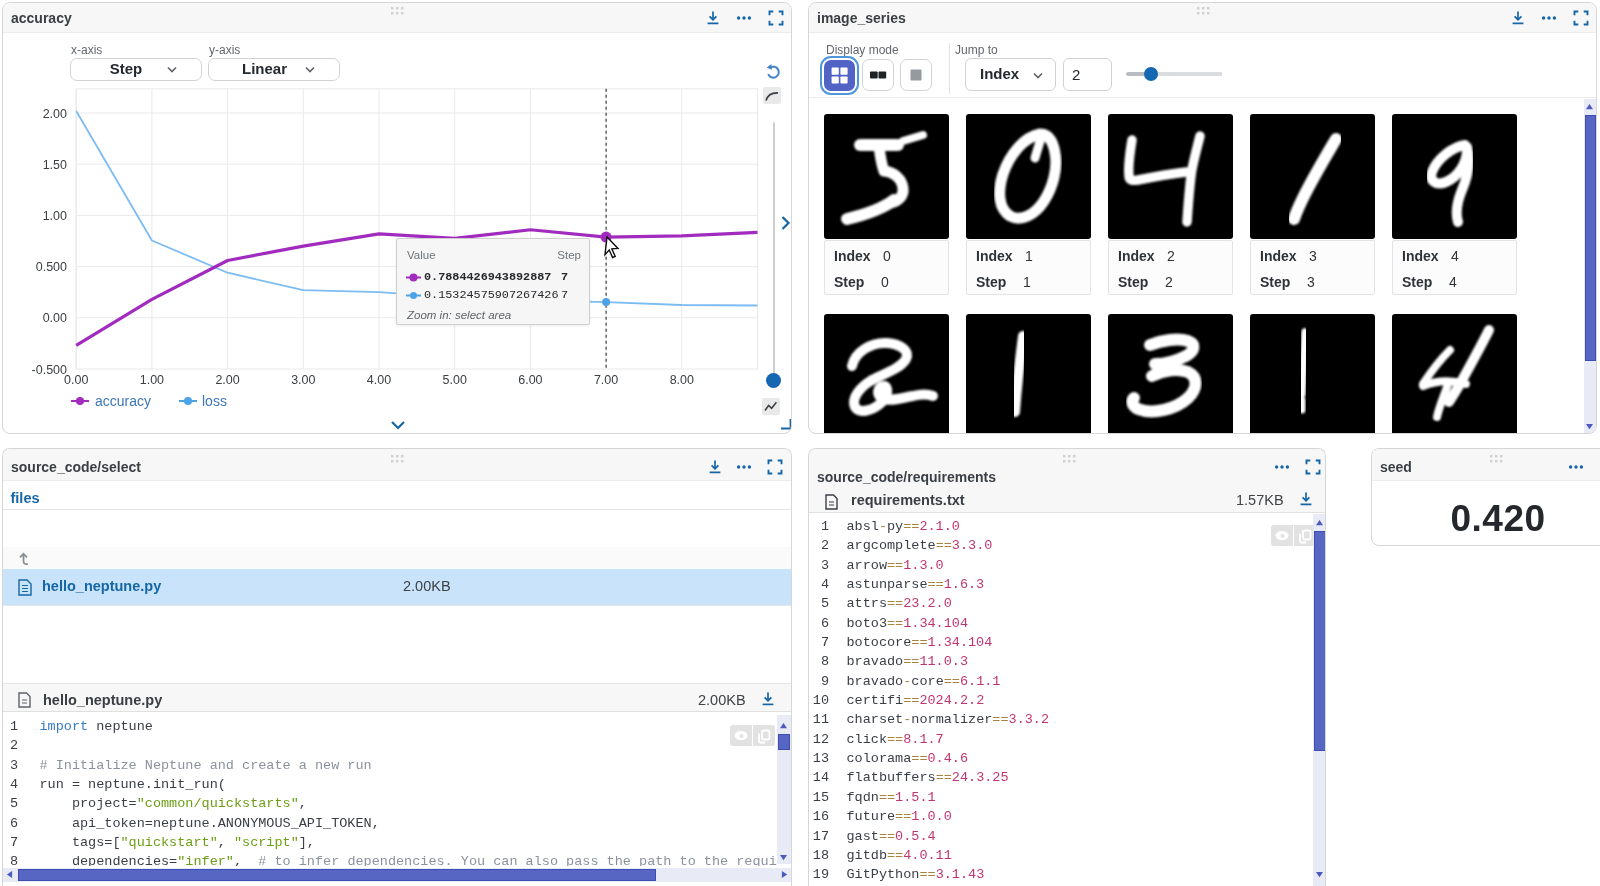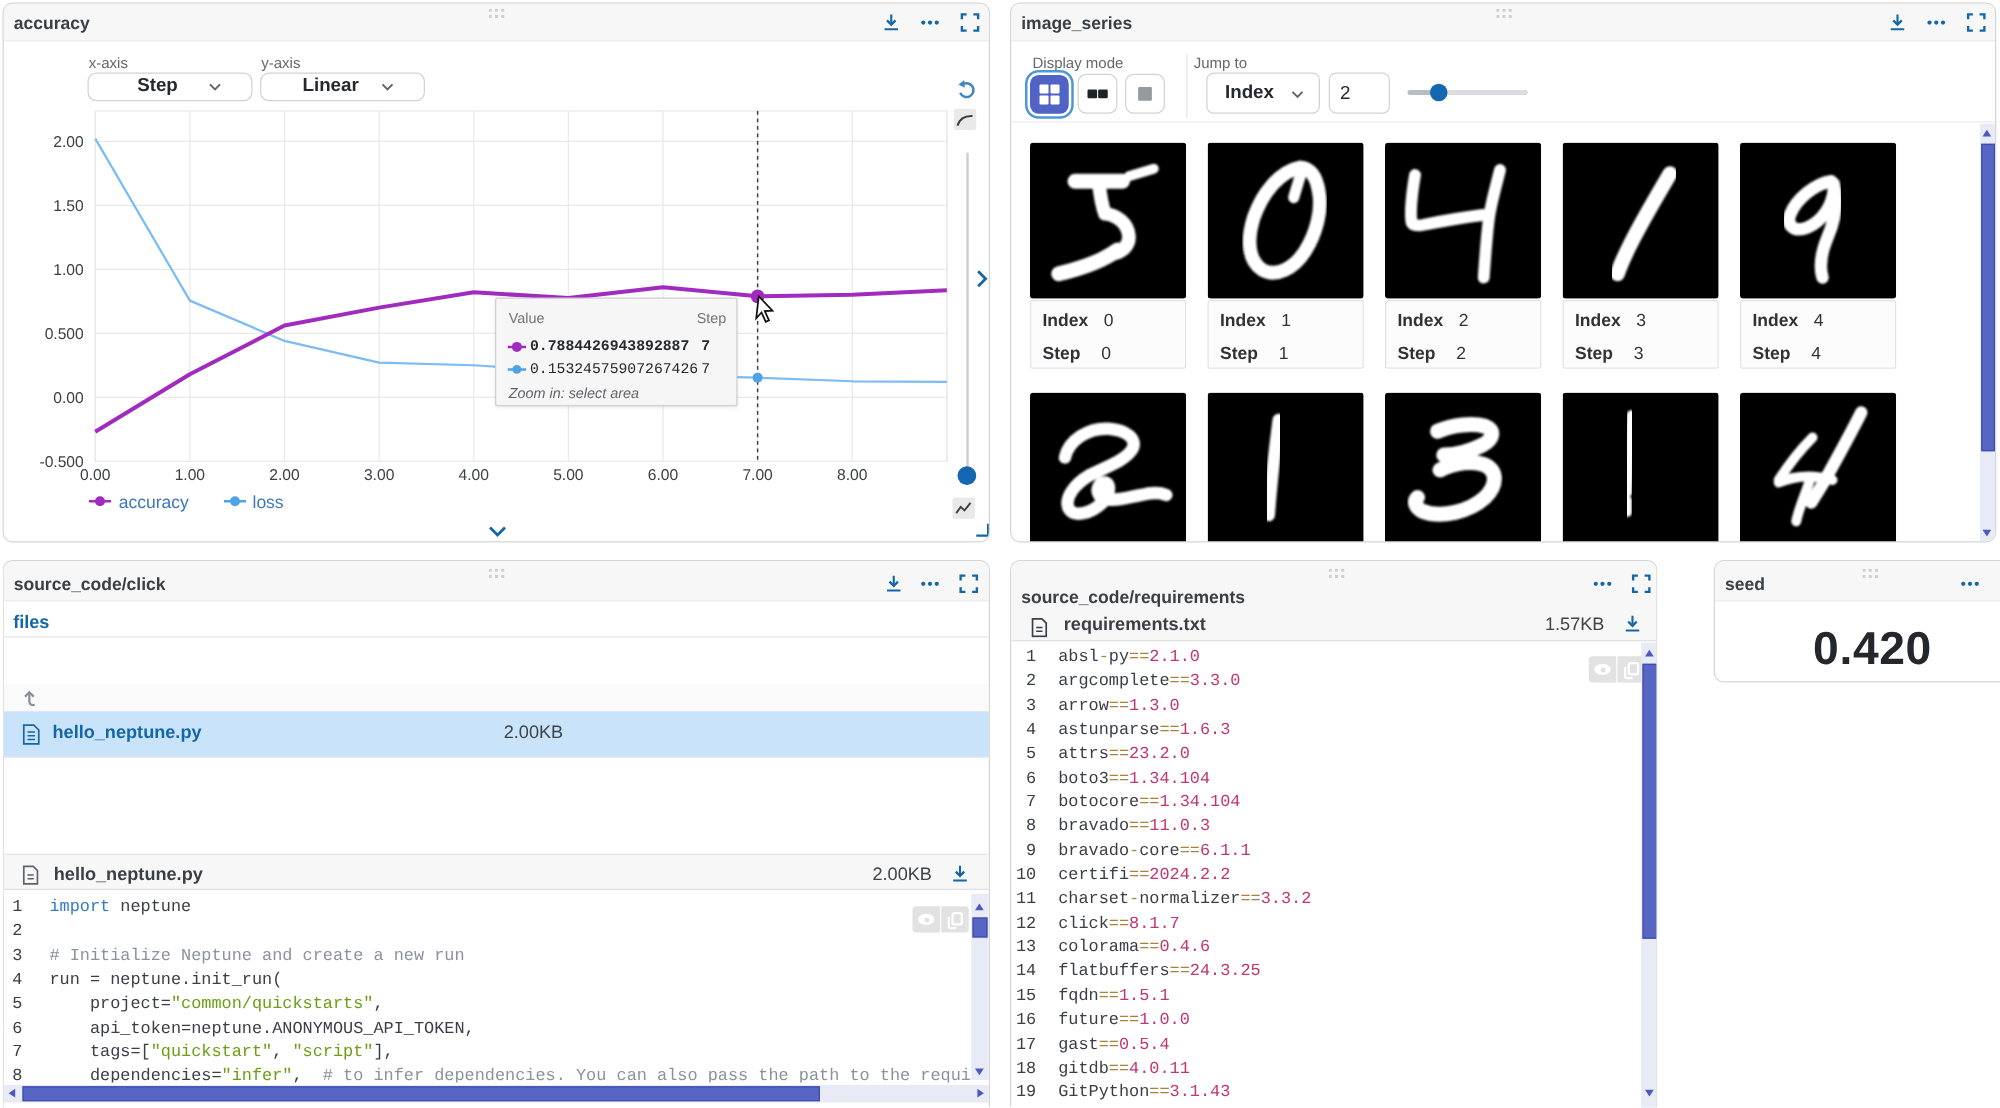--- a/index.html
+++ b/index.html
@@ -420,21 +420,21 @@
       </svg>
     <div style="position:absolute;left:0.5px;top:16px;width:11px;height:246px;background:#5766C2;border:1px solid #3E4DB3;"></div>
     <svg style="position:absolute;left:1px;top:324px;" width="9" height="7" viewBox="0 0 10 8" fill="#4C59BD">
         <path d="M5 7L1 1h8z"></path>
       </svg>
   </div>
 </div>
 
 <div class="panel" id="p-files" style="left:2px;top:448px;width:790px;height:438px;border-bottom:none;border-bottom-left-radius:0;border-bottom-right-radius:0;">
   <div class="phead" style="height:32px;"></div>
-  <div class="ptitle" style="top:10px;">source_code/click</div>
+  <div class="ptitle" style="top:10px;">source_code/select</div>
   <div class="dots" style="left:388px;top:6px;">
       <svg width="14" height="9" viewBox="0 0 14 9">
         <g fill="#CFCFCF">
           <rect x="0" y="0" width="2.4" height="2.4"></rect>
           <rect x="5" y="0" width="2.4" height="2.4"></rect>
           <rect x="10" y="0" width="2.4" height="2.4"></rect>
           <rect x="0" y="5" width="2.4" height="2.4"></rect>
           <rect x="5" y="5" width="2.4" height="2.4"></rect>
           <rect x="10" y="5" width="2.4" height="2.4"></rect>
         </g>

